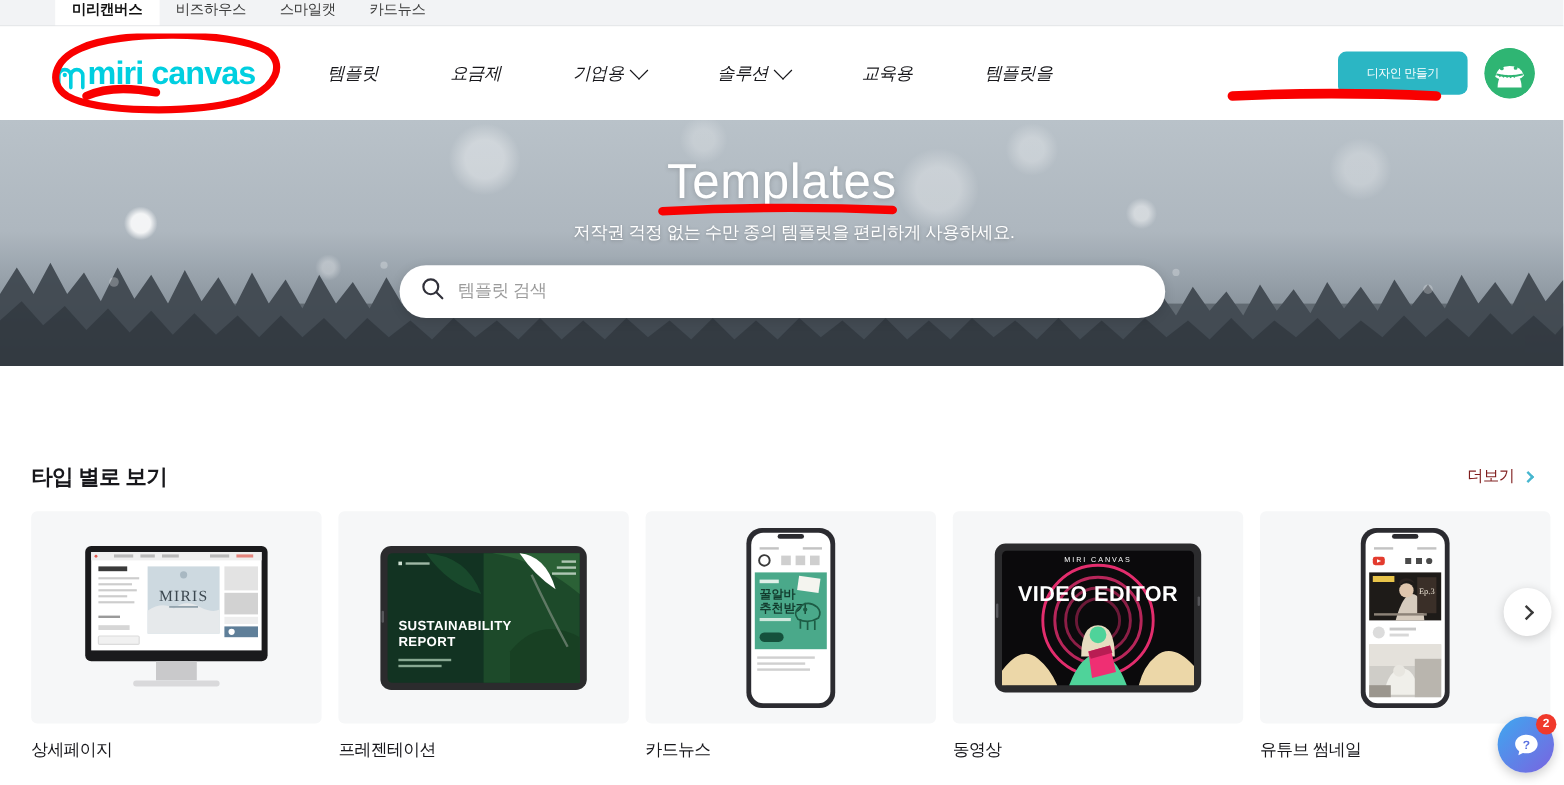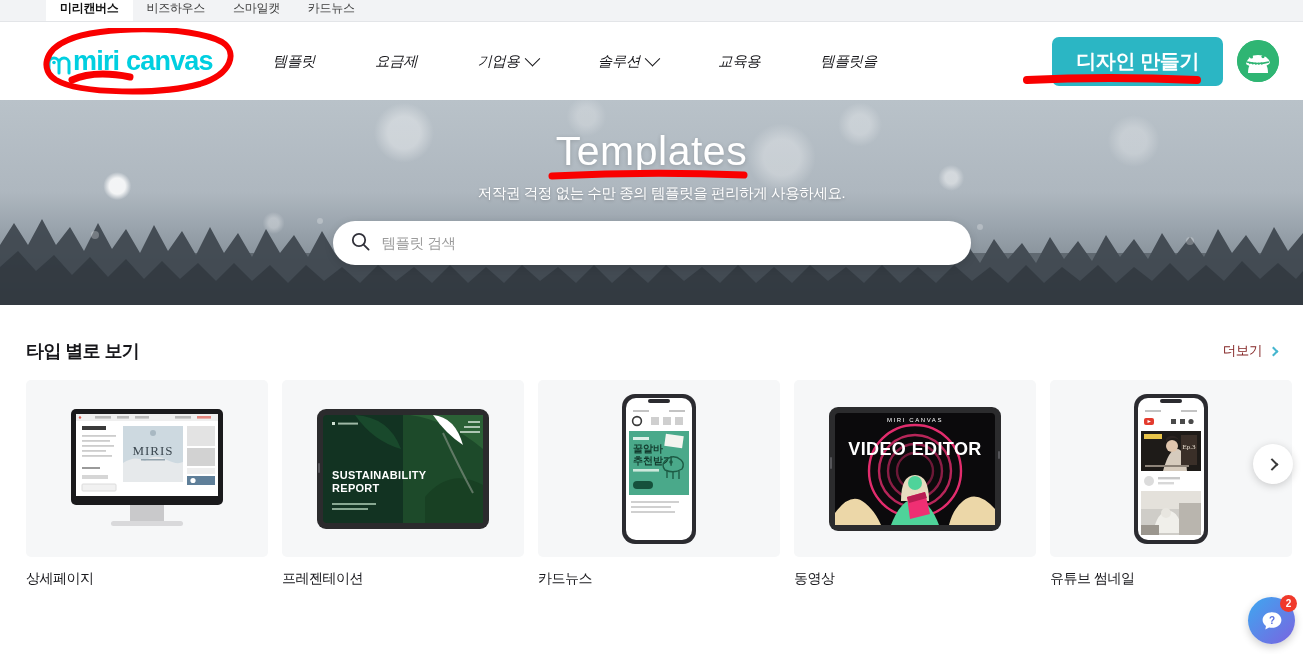--- a/index.html
+++ b/index.html
@@ -83,22 +83,22 @@
     transform: rotate(45deg) translate(-2px,-2px);
   }
   .header-right {
     margin-left: auto;
     display: flex; align-items: center; gap: 14px;
     position: relative;
   }
   .cta {
     background: #2bb6c4;
     color: #ffffff;
-    font-size: 20px;
-    font-weight: bold;
+    font-size: 10px;
+    font-weight: normal;
     letter-spacing: -0.4px;
     border: none;
     border-radius: 7px;
     padding: 11px 24px;
     cursor: pointer;
     white-space: nowrap;
   }
   .avatar {
     width: 42px; height: 42px;
     border-radius: 50%;
@@ -172,20 +172,21 @@
     background: transparent;
     margin-left: 12px;
     font-family: "Liberation Sans", sans-serif;
   }
   .search-input::placeholder { color: #9b9b9b; }
 
   
   .section {
     padding: 34px 26px 0 26px;
     position: relative;
+    margin-top: 46px;
   }
   .section-head {
     display: flex; align-items: center;
     margin-bottom: 17px;
   }
   .section-title {
     font-size: 18px;
     font-weight: bold;
     color: #17171b;
     letter-spacing: -0.6px;

